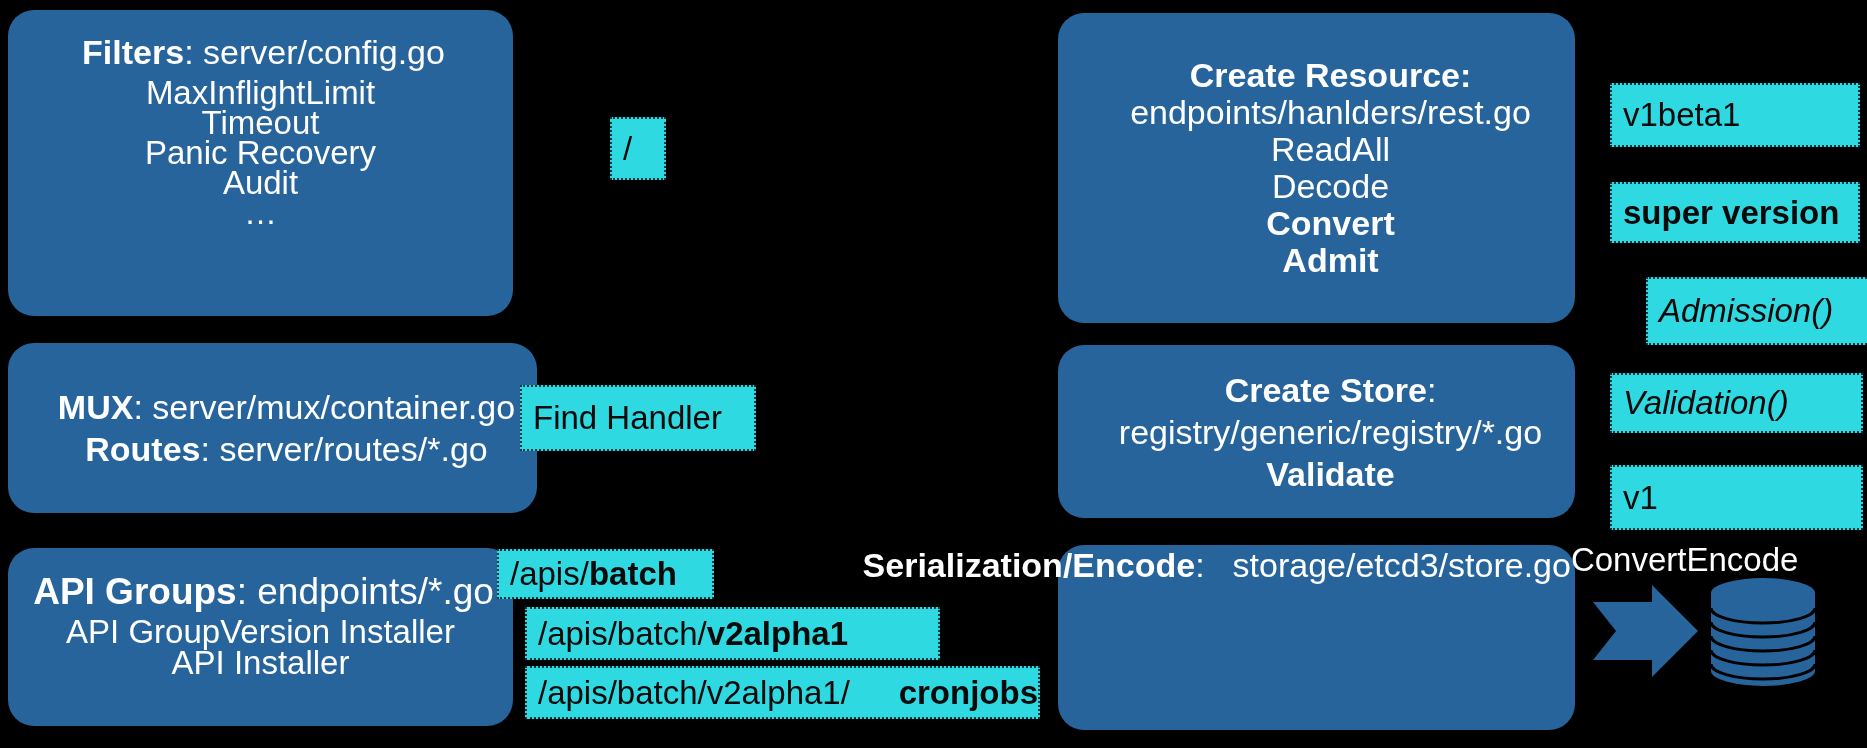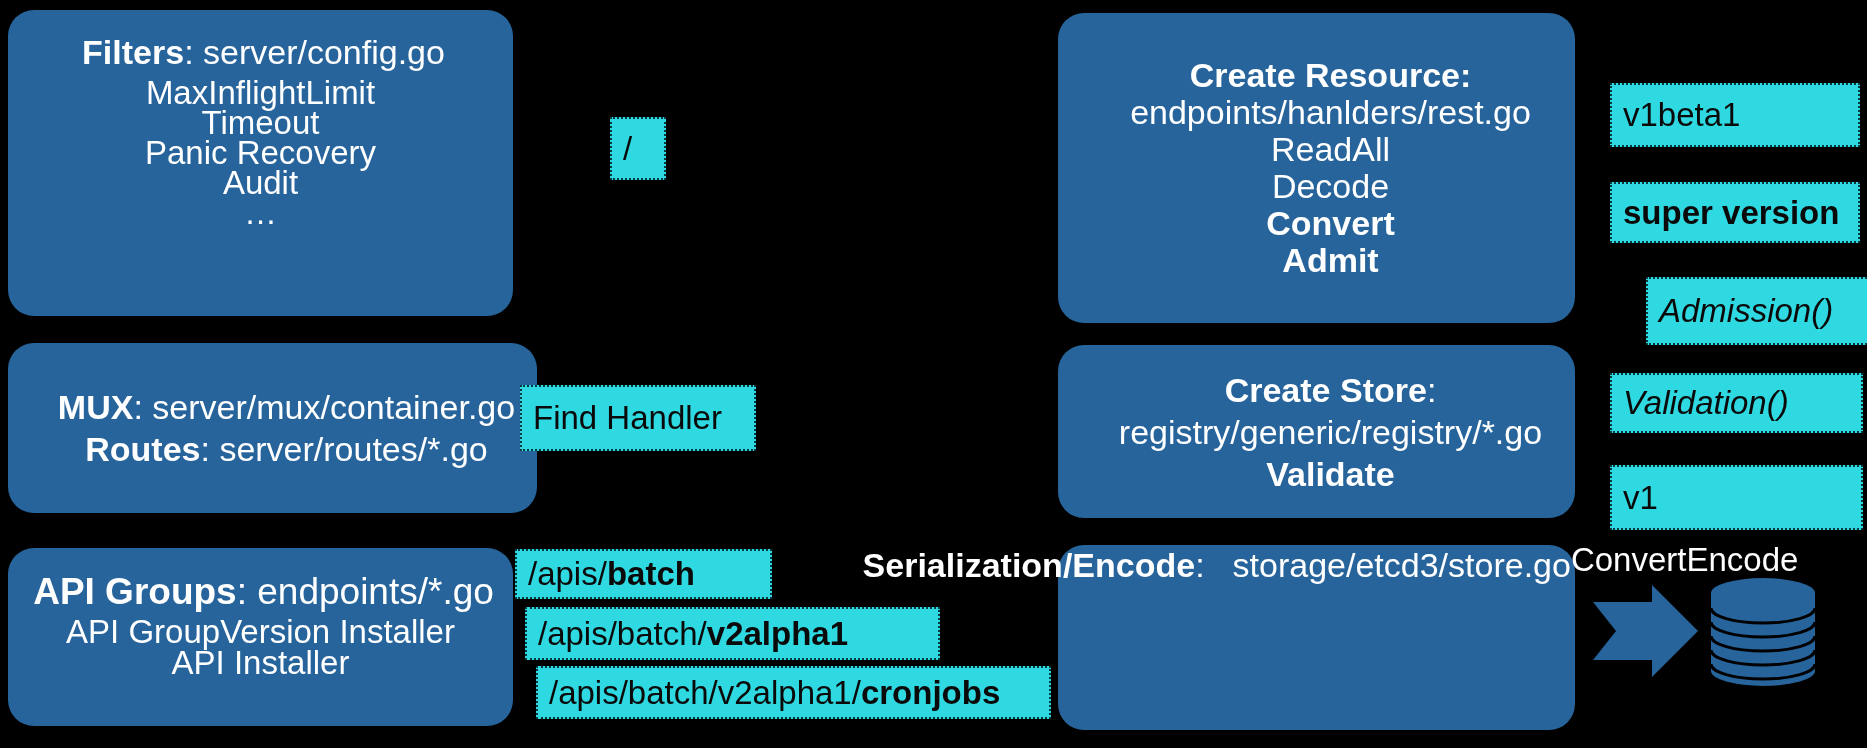--- a/index.html
+++ b/index.html
@@ -35,23 +35,23 @@
   #create-resource-box{left:1058px;top:13px;width:517px;height:310px;display:flex;flex-direction:column;justify-content:center;}
   #create-resource-box .main-line{line-height:37px;}
   #create-store-box{left:1058px;top:345px;width:517px;height:173px;display:flex;flex-direction:column;justify-content:center;}
   #serialization-box{left:1058px;top:545px;width:517px;height:185px;display:flex;flex-direction:row;justify-content:center;}
   #serialization-box .main-line{line-height:40px;}
   #serialization-box .sub-line{line-height:29px;}
 
   
   #slash-tag{left:610px;top:117px;width:56px;height:63px;}
   #find-handler-tag{left:520px;top:385px;width:236px;height:66px;}
-  #apis-batch-tag{left:515px;top:549px;width:257px;height:50px;}
+  #apis-batch-tag{left:497px;top:549px;width:217px;height:50px;}
   #apis-v2alpha1-tag{left:525px;top:607px;width:415px;height:53px;}
-  #apis-cronjobs-tag{left:536px;top:666px;width:515px;height:53px;}
+  #apis-cronjobs-tag{left:525px;top:666px;width:515px;height:53px;justify-content:space-between;}
   #v1beta1-tag{left:1610px;top:83px;width:250px;height:64px;}
   #super-version-tag{left:1610px;top:182px;width:250px;height:61px;font-weight:bold;}
   #admission-tag{left:1610px;top:277px;width:253px;height:68px;margin-left:36px;}
   #validation-tag{left:1610px;top:373px;width:253px;height:60px;}
   #v1-tag{left:1610px;top:465px;width:253px;height:65px;}
 
   
   #flow-arrow{position:absolute;left:1593px;top:585px;width:105px;height:92px;}
   #database-icon{position:absolute;left:1708px;top:576px;width:110px;height:112px;}
 </style>

